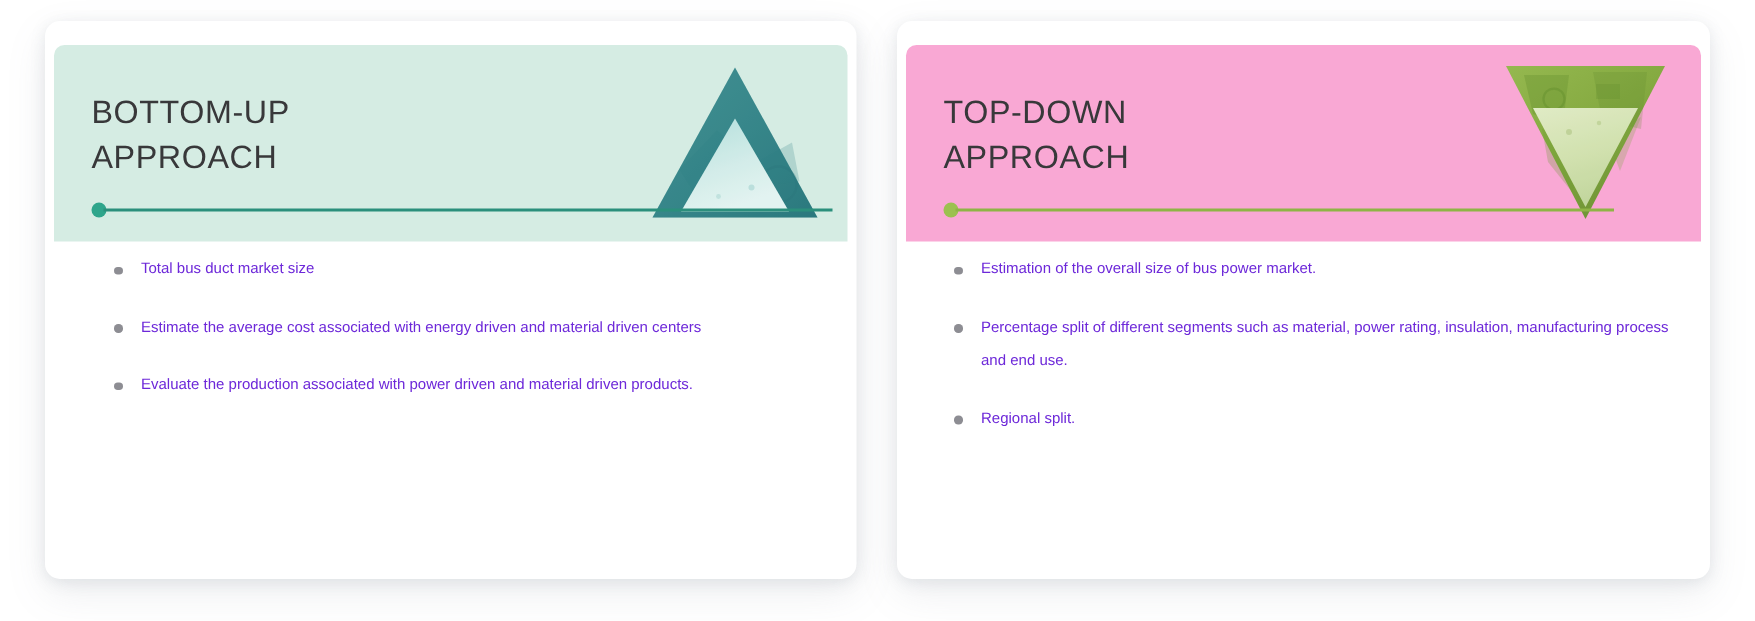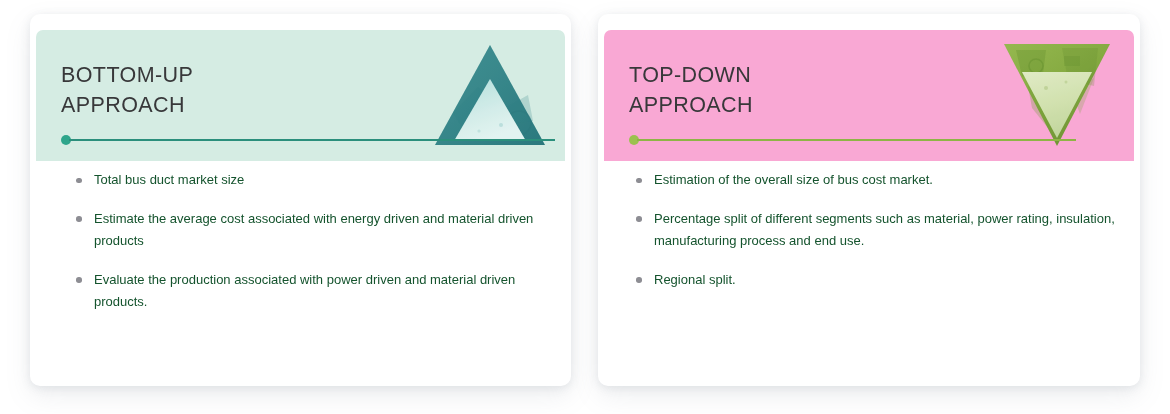--- a/index.html
+++ b/index.html
@@ -128,23 +128,23 @@
     padding: 0;
     list-style: none;
   }
   .card-left .bullet-list { left: 28px; right: 22px; }
   .card-right .bullet-list { left: 20px; right: 24px; }
 
   .bullet-item {
     position: relative;
     padding-left: 36px;
     margin-bottom: 16px;
-    font-size: 13px;
+    font-size: 10px;
     line-height: 22.5px;
-    color: #14532d;
+    color: #6d28d9;
   }
   .bullet-dot {
     position: absolute;
     left: 18px;
     top: 8.5px;
     width: 5.5px;
     height: 5.5px;
     border-radius: 50%;
     background: #8d8d93;
   }
@@ -193,21 +193,21 @@
       </div>
     </div>
 
     <ul class="bullet-list">
       <li class="bullet-item">
         <span class="bullet-dot"></span>
         <span>Total bus duct market size</span>
       </li>
       <li class="bullet-item">
         <span class="bullet-dot"></span>
-        <span>Estimate the average cost associated with energy driven and material driven products</span>
+        <span>Estimate the average cost associated with energy driven and material driven centers</span>
       </li>
       <li class="bullet-item">
         <span class="bullet-dot"></span>
         <span>Evaluate the production associated with power driven and material driven products.</span>
       </li>
     </ul>
   </div>
 
   <div class="card card-right">
 
@@ -246,21 +246,21 @@
 
       <div class="divider">
         <span class="divider-dot"></span>
         <span class="divider-line"></span>
       </div>
     </div>
 
     <ul class="bullet-list">
       <li class="bullet-item">
         <span class="bullet-dot"></span>
-        <span>Estimation of the overall size of bus cost market.</span>
+        <span>Estimation of the overall size of bus power market.</span>
       </li>
       <li class="bullet-item">
         <span class="bullet-dot"></span>
         <span>Percentage split of different segments such as material, power rating, insulation, manufacturing process and end use.</span>
       </li>
       <li class="bullet-item">
         <span class="bullet-dot"></span>
         <span>Regional split.</span>
       </li>
     </ul>

